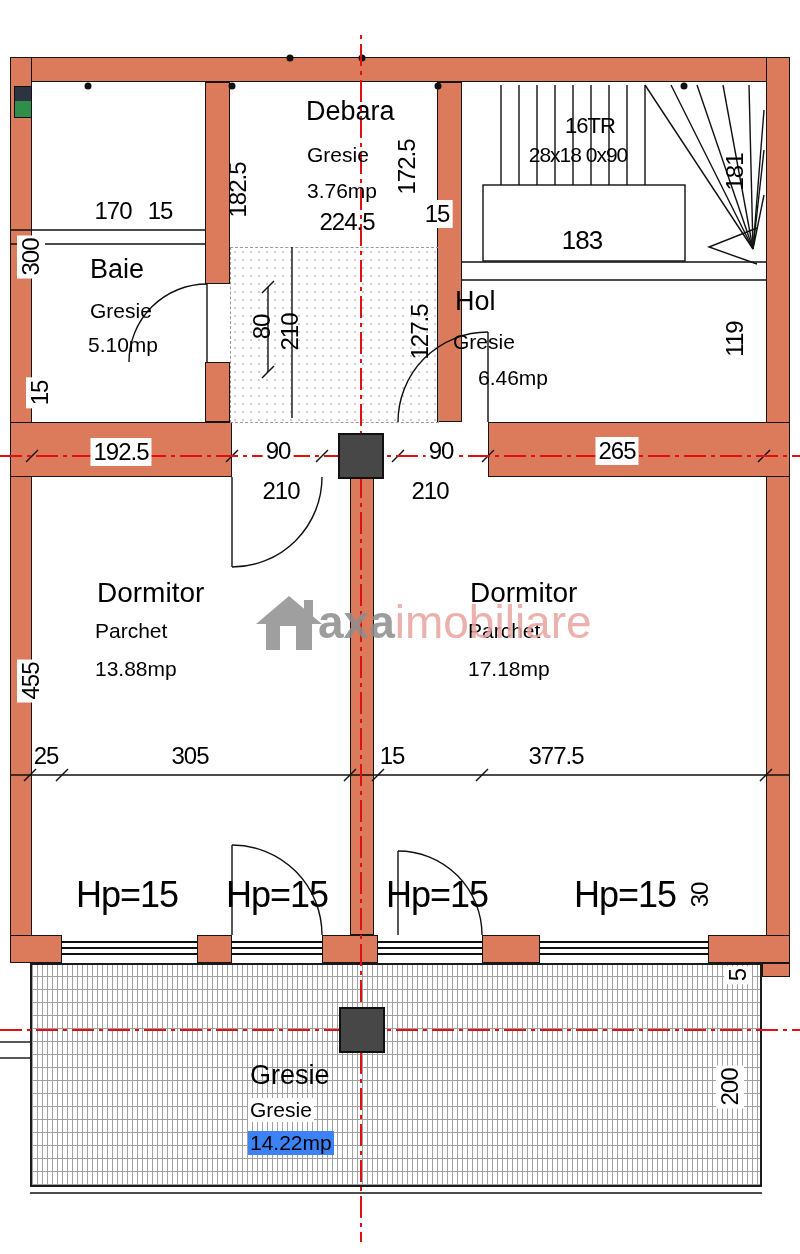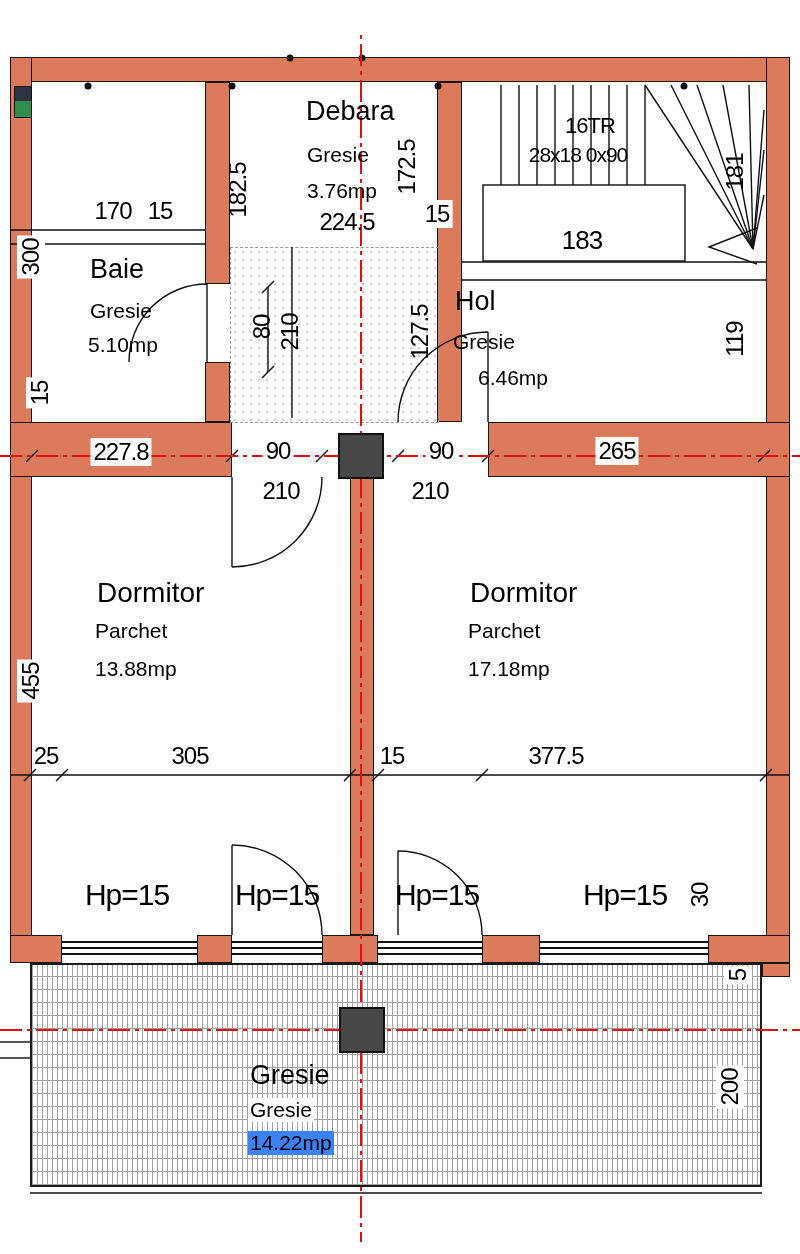--- a/index.html
+++ b/index.html
@@ -6,21 +6,21 @@
   .plan{position:relative;width:800px;height:1242px;background:#fff;overflow:hidden;
         font-family:Liberation Sans, sans-serif;color:#000;}
   .wall{position:absolute;background:#dc7a5c;border:1px solid #151515;box-sizing:border-box;}
   .dim{position:absolute;white-space:nowrap;font-size:24px;letter-spacing:-1px;
        transform:translate(-50%,-50%);}
   .dim.v{transform:translate(-50%,-50%) rotate(-90deg);}
   .dim.bg{background:#fff;padding:0 3px;}
   .lbl{position:absolute;white-space:nowrap;}
   .room-name{font-size:27px;}
   .room-sub{font-size:21px;}
-  .hp{font-size:30px;}
+  .hp{font-size:36px;}
   .overlay{position:absolute;left:0;top:0;}
   .cl-h{position:absolute;left:0;width:800px;height:2px;
         background:repeating-linear-gradient(90deg,#e01010 0 22px,rgba(0,0,0,0) 22px 27px,#e01010 27px 31px,rgba(0,0,0,0) 31px 36px);}
   .cl-v{position:absolute;width:2px;
         background:repeating-linear-gradient(0deg,#e01010 0 22px,rgba(0,0,0,0) 22px 27px,#e01010 27px 31px,rgba(0,0,0,0) 31px 36px);}
   .col{position:absolute;width:46px;height:46px;background:#474747;border:2px solid #111;box-sizing:border-box;}
   .win{position:absolute;height:14px;top:941px;border-top:2px solid #111;border-bottom:2px solid #111;
        background:linear-gradient(to bottom,#fff 4px,#111 4px,#111 6px,#fff 6px);box-sizing:border-box;}
   .niche{position:absolute;left:230px;top:247px;width:207px;height:174px;border:1px dashed #9a9a9a;
          background-image:radial-gradient(#cfcfcf 1px,transparent 1.3px);background-size:8px 8px;}
@@ -185,21 +185,21 @@
   <div class="lbl room-sub" style="left:248px;top:1131px;background:#3b82f6;padding:0 2px;">14.22mp</div>
 
   <div class="dim" style="left:574px;top:126px;font-size:22px;margin-left:16px;">16TR</div>
   <div class="dim" style="left:578px;top:155px;font-size:21px;">28x18 0x90</div>
   <div class="dim" style="left:582px;top:213px;font-size:26px;margin-top:27px;">183</div>
 
   <div class="dim" style="left:113px;top:211px;">170</div>
   <div class="dim" style="left:160px;top:211px;">15</div>
   <div class="dim" style="left:347px;top:222px;">224.5</div>
   <div class="dim bg" style="left:437px;top:214px;">15</div>
-  <div class="dim bg" style="left:121px;top:452px;">227.8</div>
+  <div class="dim bg" style="left:121px;top:452px;">192.5</div>
   <div class="dim bg" style="left:278px;top:451px;">90</div>
   <div class="dim bg" style="left:441px;top:451px;">90</div>
   <div class="dim bg" style="left:617px;top:451px;">265</div>
   <div class="dim" style="left:281px;top:491px;">210</div>
   <div class="dim" style="left:430px;top:491px;">210</div>
   <div class="dim" style="left:46px;top:756px;">25</div>
   <div class="dim" style="left:190px;top:756px;">305</div>
   <div class="dim" style="left:392px;top:756px;">15</div>
   <div class="dim" style="left:556px;top:756px;">377.5</div>
   <div class="dim hp" style="left:127px;top:895px;">Hp=15</div>
@@ -215,14 +215,23 @@
   <div class="dim v" style="left:290px;top:332px;">210</div>
   <div class="dim v" style="left:420px;top:332px;">127.5</div>
   <div class="dim v" style="left:735px;top:172px;">181</div>
   <div class="dim v" style="left:735px;top:339px;">119</div>
   <div class="dim v bg" style="left:31px;top:681px;">455</div>
   <div class="dim v" style="left:700px;top:895px;">30</div>
   <div class="dim v bg" style="left:738px;top:975px;">5</div>
   <div class="dim v bg" style="left:730px;top:1087px;">200</div>
 
 
+  <div class="wm">
+    <svg width="74" height="64" viewBox="0 0 74 64">
+      <path d="M4 34 L37 6 L70 34 L60 34 L60 60 L14 60 L14 34 Z" fill="#8f8f8f"></path>
+      <rect x="52" y="10" width="9" height="16" fill="#8f8f8f"></rect>
+      <rect x="28" y="36" width="16" height="24" fill="#fff"></rect>
+    </svg>
+    <span class="wm-brand">axa</span>
+    <span class="wm-suffix">imobiliare</span>
+  </div>
 
 </div>
 
 </body></html>

